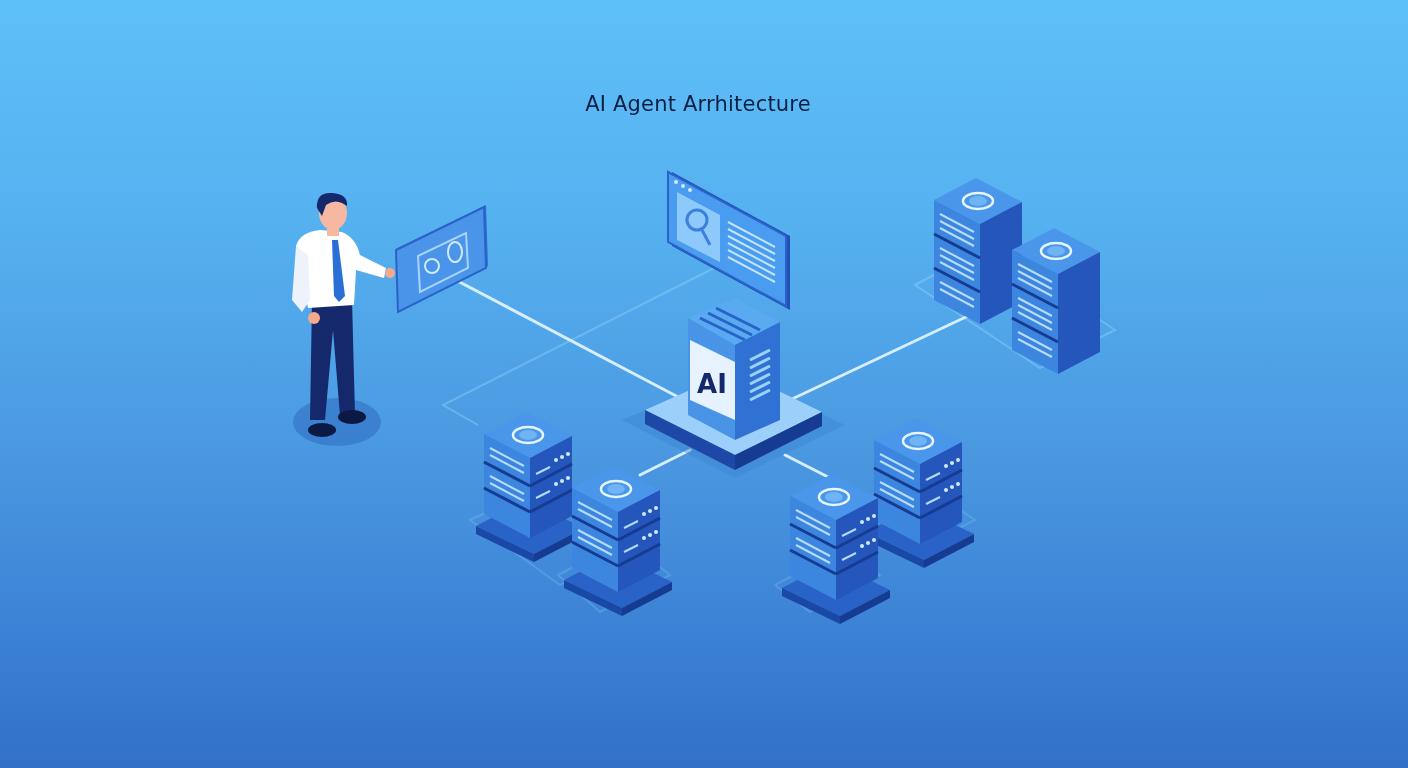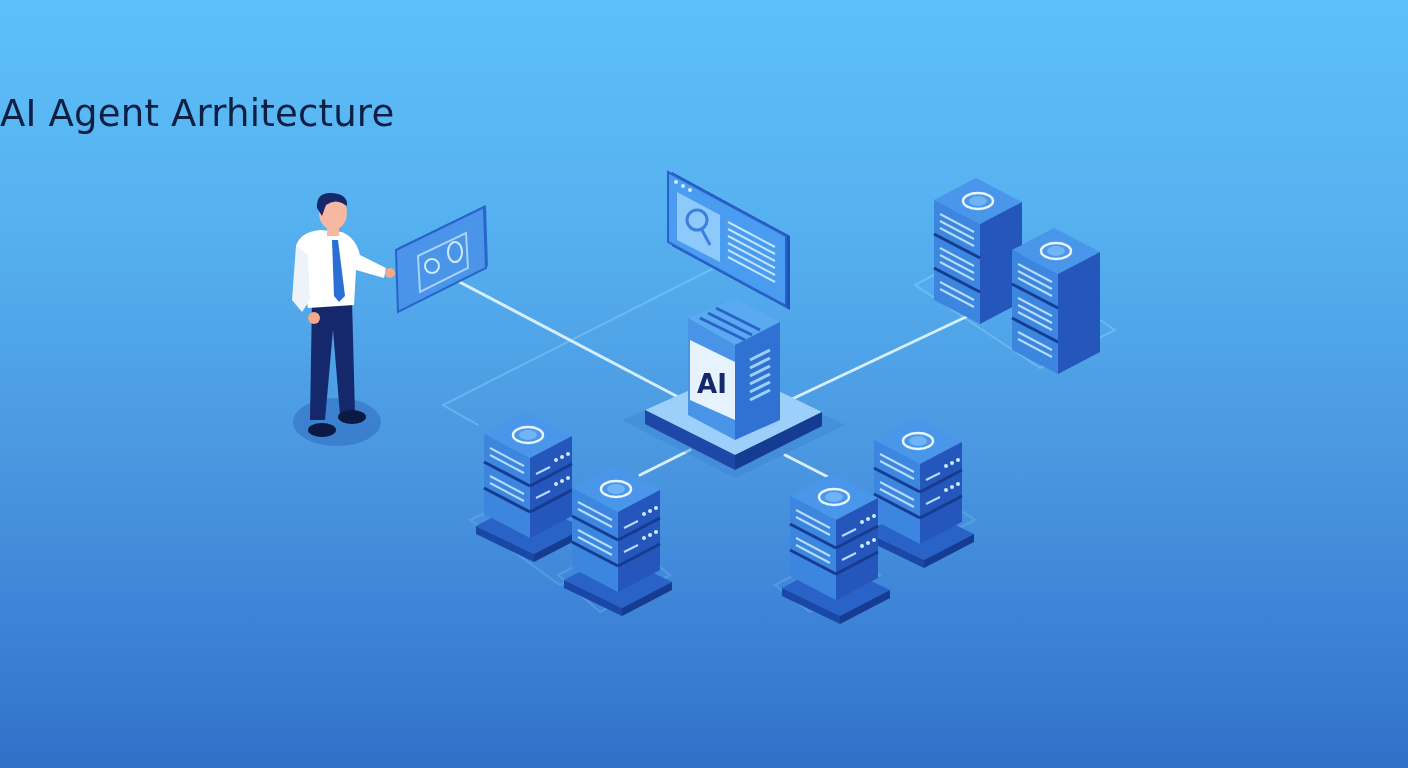--- a/index.html
+++ b/index.html
@@ -4,21 +4,21 @@
   <style>
     html, body { margin: 0; padding: 0; }
     body {
       width: 1408px; height: 768px; overflow: hidden;
       background: linear-gradient(180deg, #5ec0f8 0%, #55b0ef 30%, #4a97e0 60%, #3a7fd4 85%, #3270c8 100%);
       font-family: "DejaVu Sans", "Liberation Sans", sans-serif;
       position: relative;
     }
     .title {
       position: absolute; left: 0; width: 1396px; top: 92px;
-      font-size: 37px; color: #0e1f44; letter-spacing: 0.2px;
+      text-align: center; font-size: 21px; color: #0e1f44; letter-spacing: 0.2px;
     }
     svg.scene { position: absolute; left: 0; top: 0; }
   </style>
 </head>
 <body>
 
 <div class="title">AI Agent Arrhitecture</div>
 
 <svg class="scene" width="1408" height="768" viewBox="0 0 1408 768">
   <defs>

